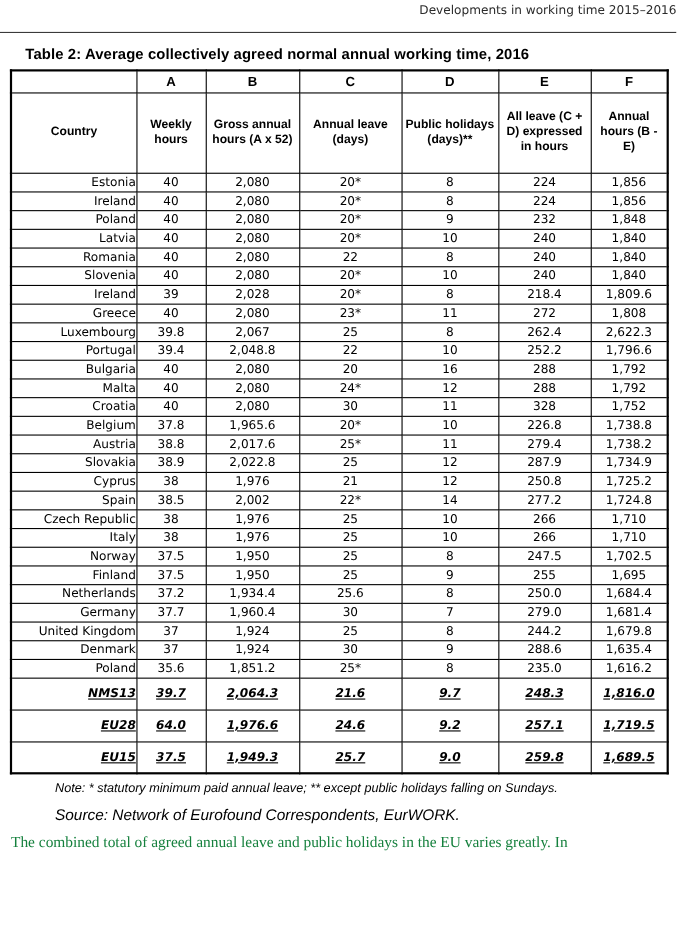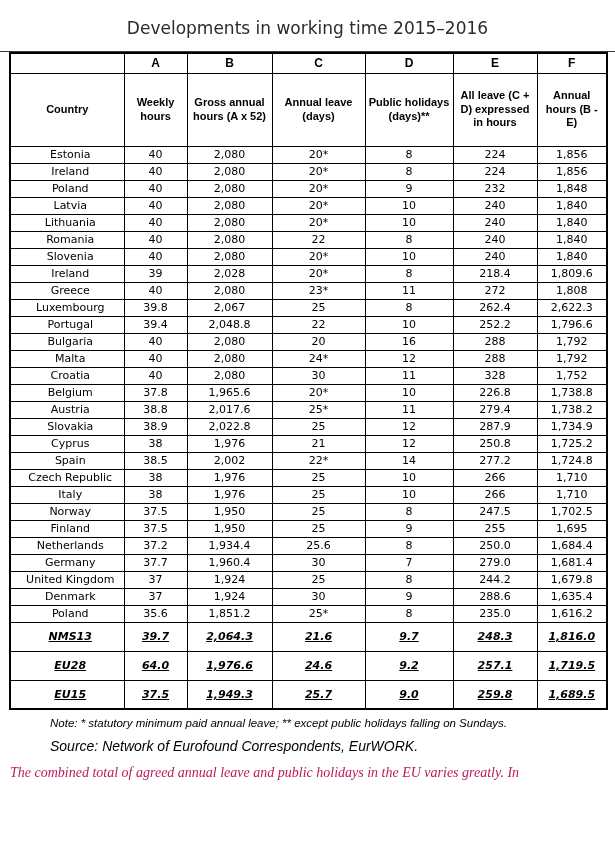--- a/index.html
+++ b/index.html
@@ -5,24 +5,24 @@
   * { margin: 0; padding: 0; box-sizing: border-box; }
   html, body { background: #ffffff; }
   body {
     width: 615px; height: 853px;
     font-family: "Liberation Sans", sans-serif;
     color: #000;
     overflow: hidden;
     position: relative;
   }
   .page-header {
-    padding-top: 18px;
-    text-align: center;
+    padding-top: 3px;
+    text-align: right;
     font-family: "DejaVu Sans", sans-serif;
-    font-size: 17px;
+    font-size: 11px;
     color: #2b2b2b;
   }
   .rule {
     margin-top: 13px;
     border-top: 1.5px solid #3a3a3a;
     width: 100%;
   }
   .table-title {
     margin: 12px 0 6px 23px;
     font-size: 13.5px;
@@ -61,21 +61,21 @@
   
   tbody td {
     height: 17px;
     font-family: "DejaVu Sans", sans-serif;
     font-size: 11px;
     text-align: center;
     vertical-align: middle;
     white-space: nowrap;
   }
   tbody td.country {
-    text-align: center;
+    text-align: right;
     padding-left: 6px;
   }
   tbody tr.summary td {
     height: 29px;
     font-weight: bold;
     font-style: italic;
     text-decoration: underline;
   }
   .note-block {
     margin: 6px 0 0 50px;
@@ -89,34 +89,34 @@
     margin: 7px 0 0 50px;
     width: 520px;
     font-size: 14px;
     font-style: italic;
   }
   .body-text {
     margin: 10px 0 0 10px;
     width: 598px;
     font-family: "Liberation Serif", serif;
     font-size: 14px;
-    color: #be185d;
+    color: #15803d;
     line-height: 1.3;
-    font-style: italic;
   }
 </style>
 </head>
 <body>
 
 <div class="page">
 
   <div class="page-header">Developments in working time 2015–2016</div>
 
   <div class="rule"></div>
 
+  <div class="table-title">Table 2: Average collectively agreed normal annual working time, 2016</div>
 
   <table class="wt">
     <colgroup>
       <col style="width:114px">
       <col style="width:63px">
       <col style="width:85px">
       <col style="width:93px">
       <col style="width:88px">
       <col style="width:84px">
       <col style="width:70px">
@@ -172,29 +172,20 @@
         <tr>
           <td class="country">Latvia</td>
           <td>40</td>
           <td>2,080</td>
           <td>20*</td>
           <td>10</td>
           <td>240</td>
           <td>1,840</td>
         </tr>
         <tr>
-          <td class="country">Lithuania</td>
-          <td>40</td>
-          <td>2,080</td>
-          <td>20*</td>
-          <td>10</td>
-          <td>240</td>
-          <td>1,840</td>
-        </tr>
-        <tr>
           <td class="country">Romania</td>
           <td>40</td>
           <td>2,080</td>
           <td>22</td>
           <td>8</td>
           <td>240</td>
           <td>1,840</td>
         </tr>
         <tr>
           <td class="country">Slovenia</td>

